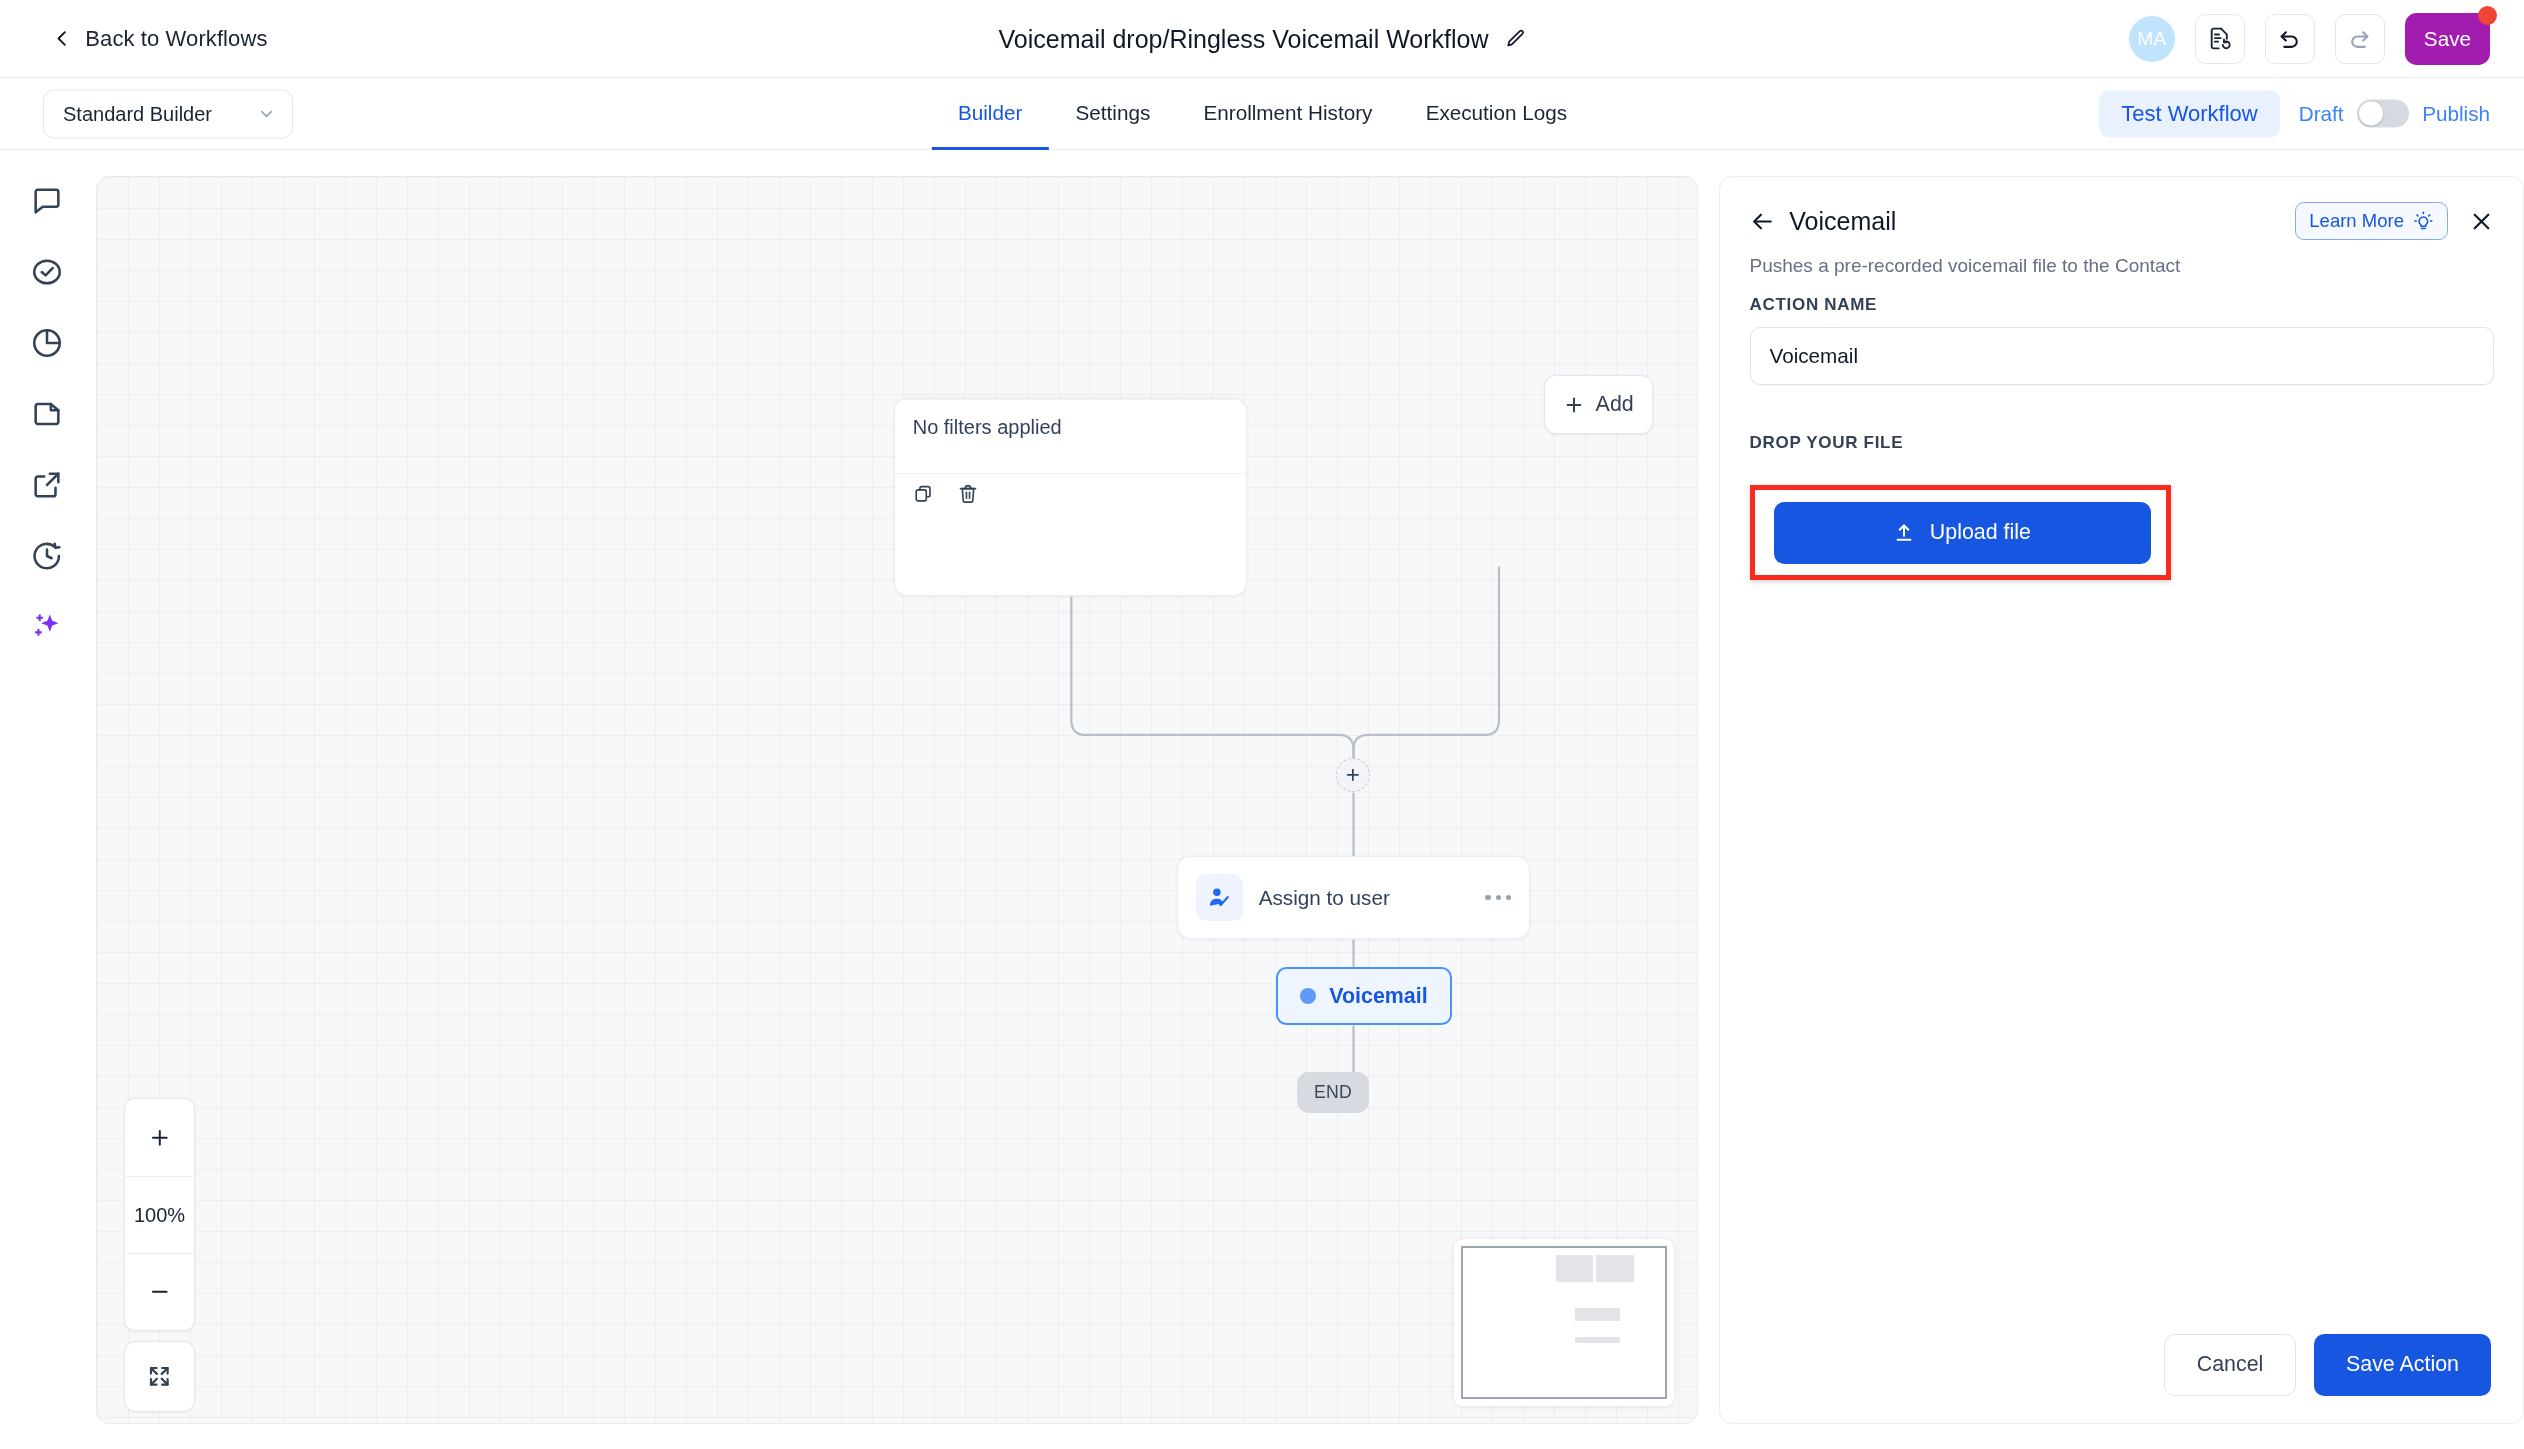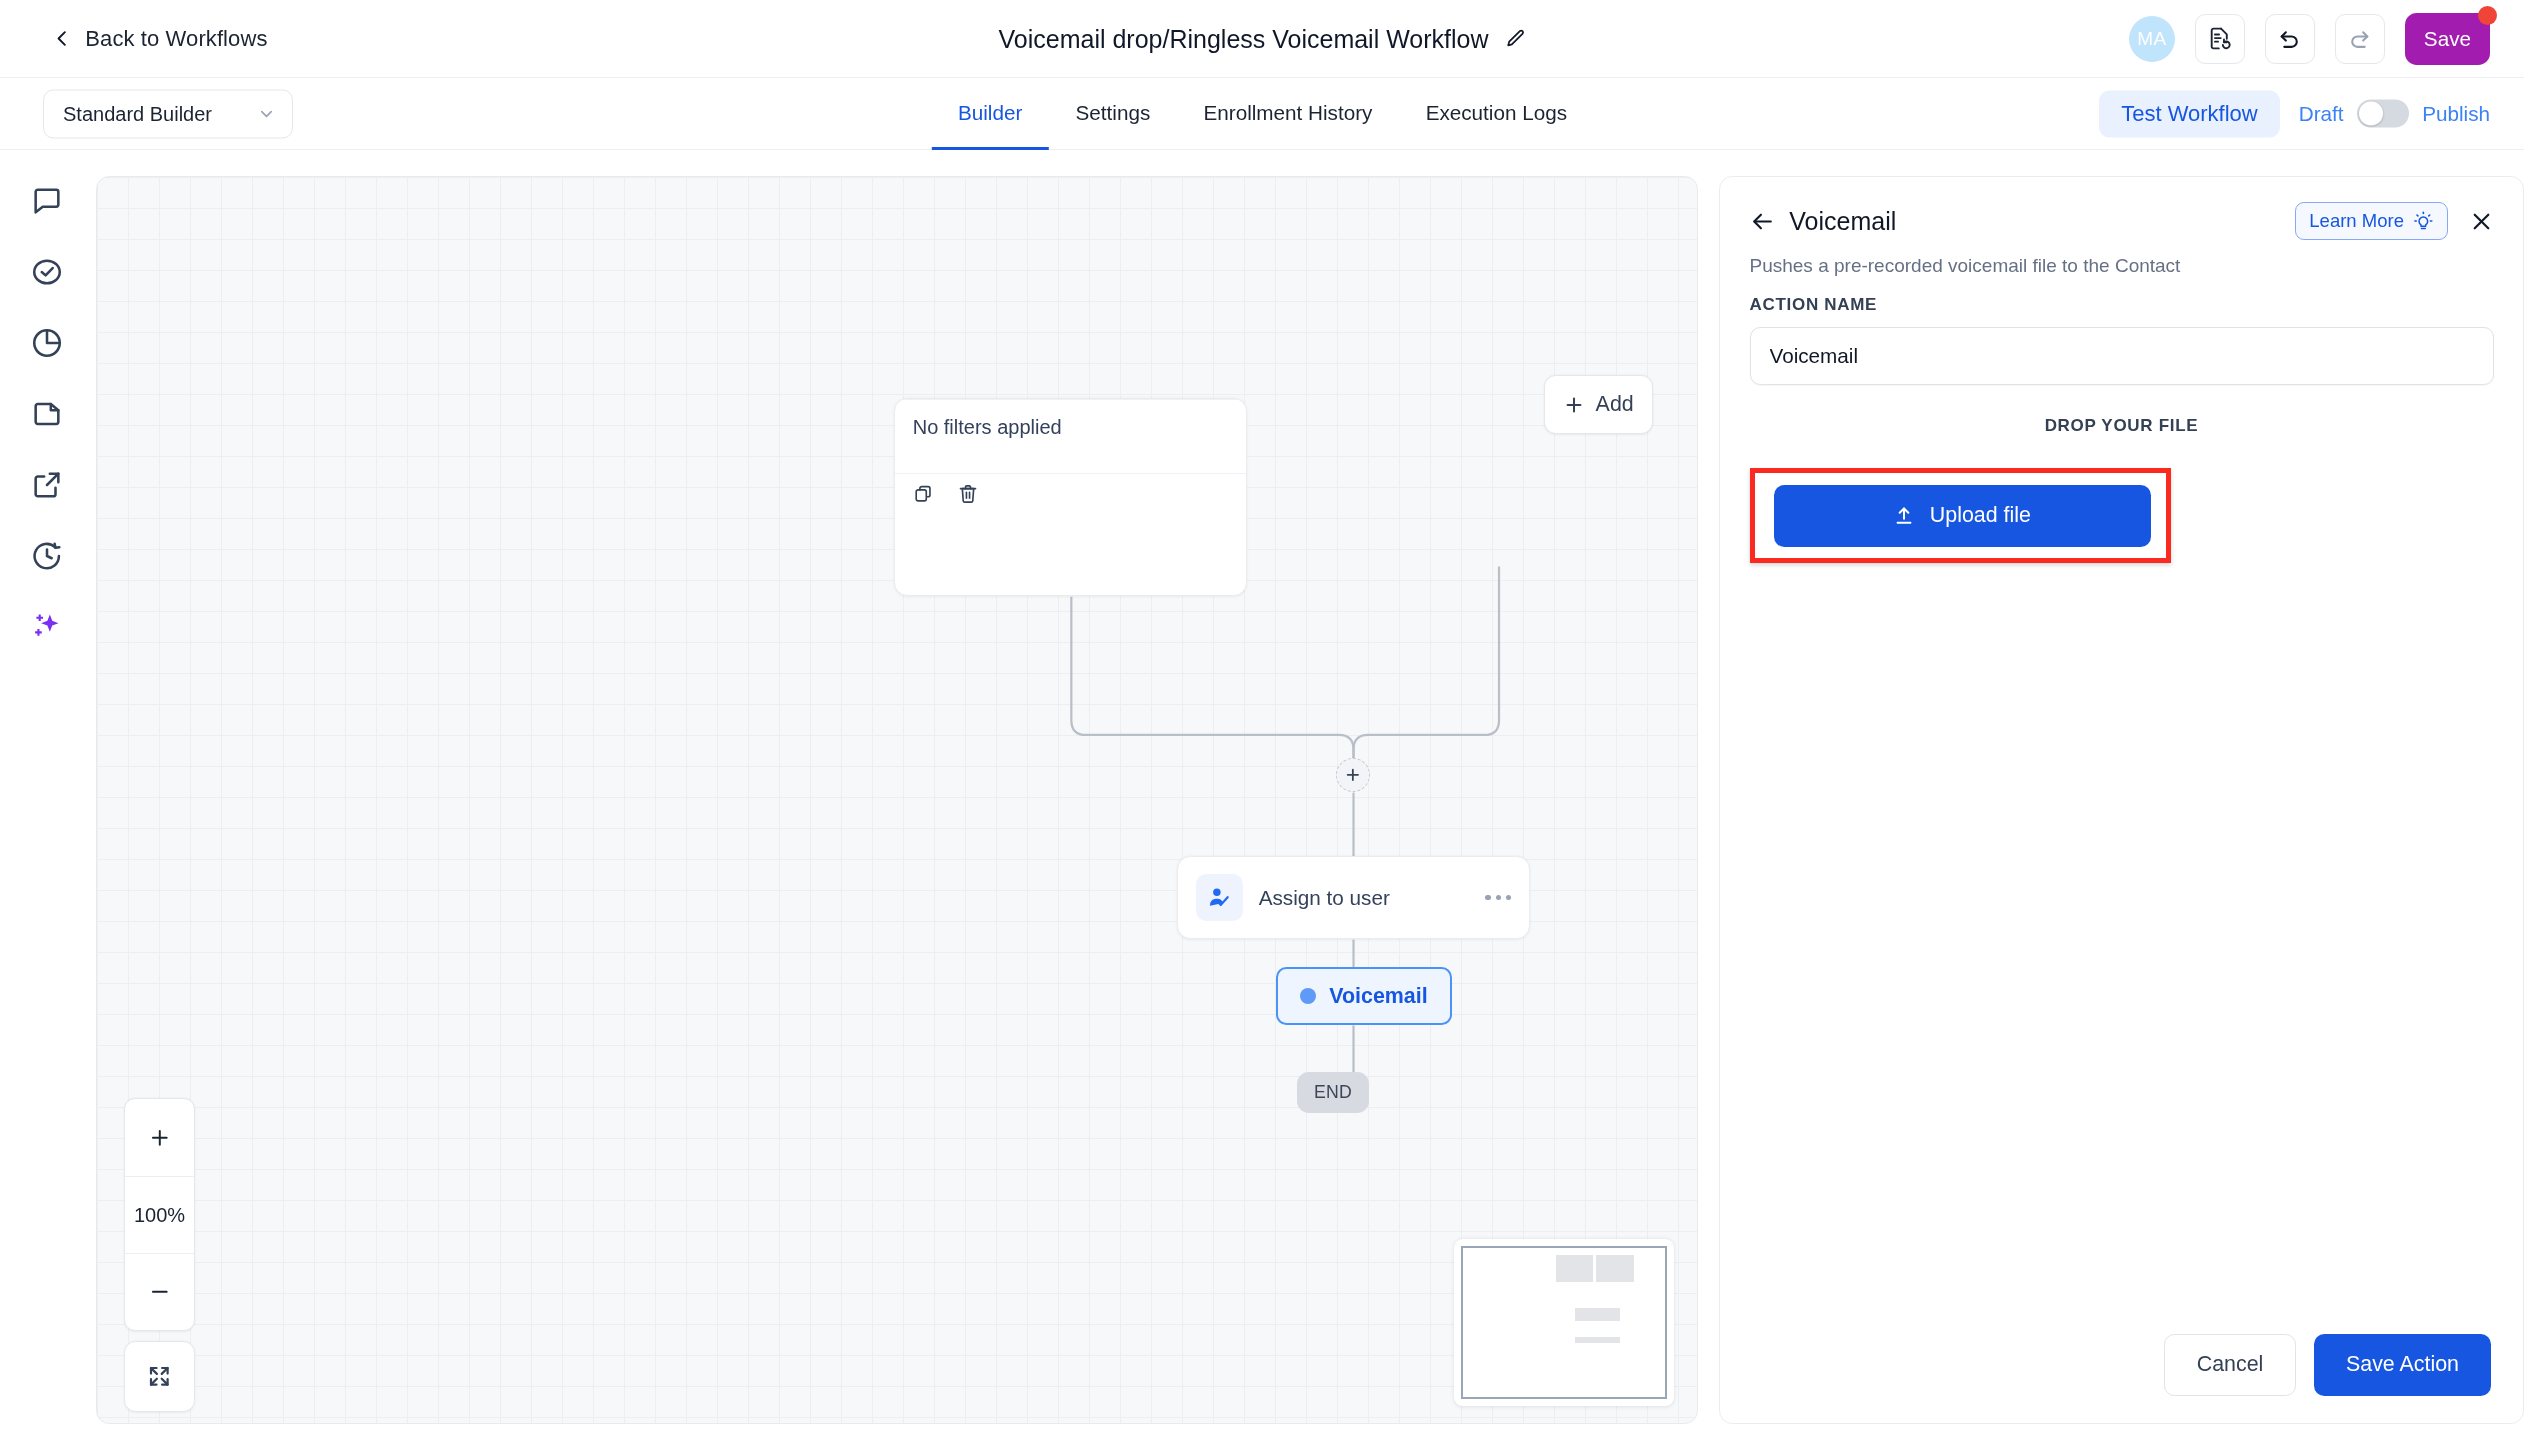--- a/index.html
+++ b/index.html
@@ -301,21 +301,21 @@
   .field-label {
     font-size: 17px; color: #344054; font-weight: 700;
     letter-spacing: 0.7px; text-transform: uppercase; margin-bottom: 11.8px;
   }
   .text-input {
     width: 100%; height: 58px; border: 1.5px solid #dfe3e9; border-radius: 10.3px;
     background: #ffffff; padding: 0 19px; font-size: 20.7px; color: #101828;
     font-family: "Liberation Sans", sans-serif; outline: none;
     box-shadow: 0 0.7px 1.5px rgba(16,24,40,.04);
   }
-  .drop-label { margin-top: 31px; text-align: center; }
+  .drop-label { margin-top: 48px; }
 
   .highlight-box {
     margin-top: 32px; width: 421px;
     border: 5.2px solid #fa2a21; padding: 11.8px 0 11.8px 19px;
     box-shadow: 0 2.2px 4.4px rgba(16,24,40,.18);
     background: #ffffff;
   }
   .upload-btn {
     width: 377px; height: 62px; border-radius: 10.3px;
     background: #1656e0; border: none; color: #ffffff;

